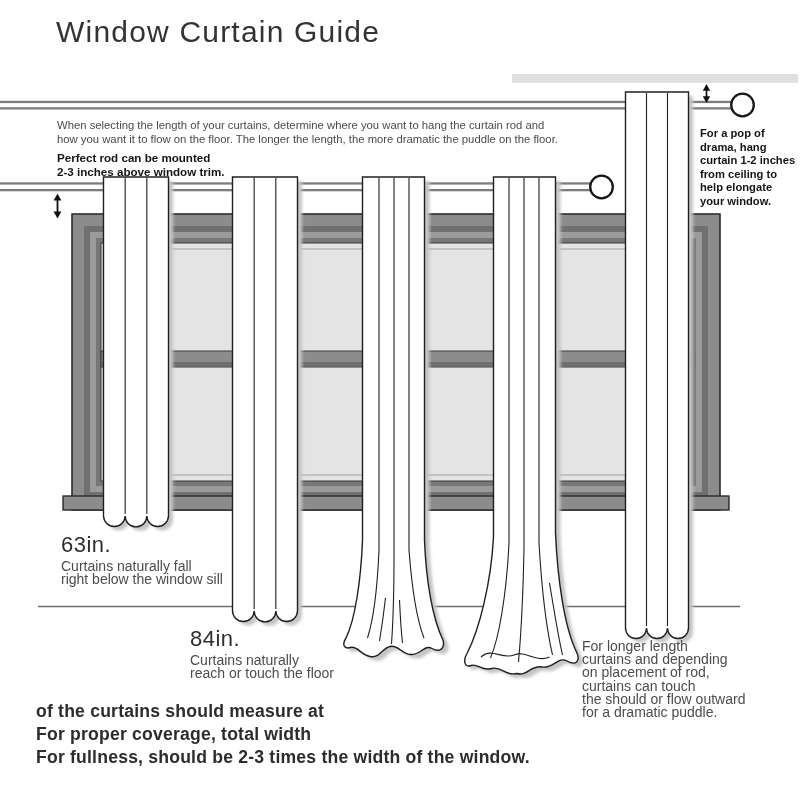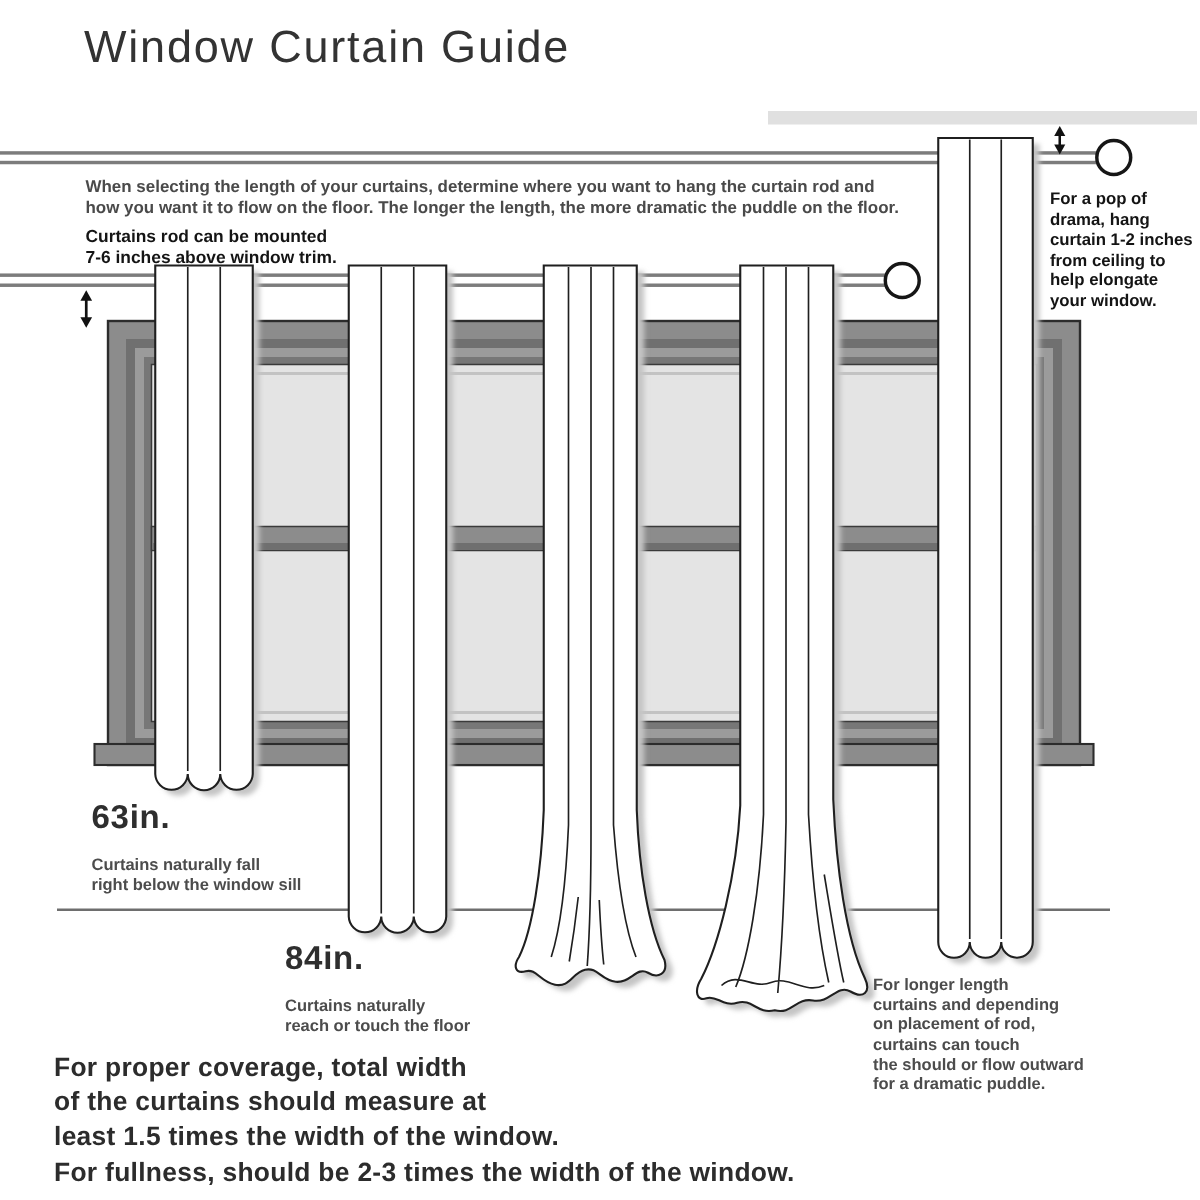--- a/index.html
+++ b/index.html
@@ -1,39 +1,39 @@
 <!DOCTYPE html>
 <html><head>
 <meta charset="utf-8">
 <style>
   html,body{margin:0;padding:0;background:#ffffff;}
   .stage{
     position:relative;width:800px;height:800px;overflow:hidden;background:#ffffff;
     font-family:"Liberation Sans","DejaVu Sans",sans-serif;
   }
   .art{position:absolute;left:0;top:0;width:800px;height:800px;}
-  .txt{position:absolute;font-weight:bold;}
+  .txt{position:absolute;}
   .title{
     left:56px;top:13px;font-size:30px;line-height:37.5px;letter-spacing:1.2px;
     color:#333333;font-weight:400;white-space:nowrap;
   }
   .intro{
     left:57px;top:119px;font-size:11.3px;line-height:13.6px;color:#4a4a4a;white-space:nowrap;
   }
   .rodnote{
     left:57px;top:151px;font-size:11.6px;line-height:13.8px;color:#141414;font-weight:bold;white-space:nowrap;
   }
   .ceilnote{
     left:700px;top:127px;width:105px;font-size:11.2px;line-height:13.5px;color:#141414;
     font-weight:bold;
   }
   .ceilnote div{white-space:nowrap;}
   .lenlabel{position:absolute;text-align:left;}
   .lenlabel .num{font-size:22px;line-height:24px;letter-spacing:0.5px;color:#2e2e2e;}
-  .lenlabel .desc{margin-top:14px;font-size:11px;line-height:13.2px;color:#4c4c4c;}
+  .lenlabel .desc{margin-top:3px;font-size:14px;line-height:13.2px;color:#4c4c4c;}
   .lenlabel .desc div{white-space:nowrap;}
   .footer{
     left:36px;top:700px;font-size:17.6px;line-height:23.2px;color:#2c2c2c;
     font-weight:bold;letter-spacing:0.2px;white-space:nowrap;
   }
 </style>
 </head>
 <body>
 
 <div class="stage">
@@ -132,22 +132,22 @@
   <div class="txt title">
     <div>Window Curtain Guide</div>
   </div>
 
   <div class="txt intro">
     <div>When selecting the length of your curtains, determine where you want to hang the curtain rod and</div>
     <div>how you want it to flow on the floor. The longer the length, the more dramatic the puddle on the floor.</div>
   </div>
 
   <div class="txt rodnote">
-    <div>Curtains rod can be mounted</div>
-    <div>7-6 inches above window trim.</div>
+    <div>Perfect rod can be mounted</div>
+    <div>2-3 inches above window trim.</div>
   </div>
 
   <div class="txt ceilnote">
     <div>For a pop of</div>
     <div>drama, hang</div>
     <div>curtain 1-2 inches</div>
     <div>from ceiling to</div>
     <div>help elongate</div>
     <div>your window.</div>
   </div>
@@ -177,19 +177,18 @@
       <div>For longer length</div>
       <div>curtains and depending</div>
       <div>on placement of rod,</div>
       <div>curtains can touch</div>
       <div>the should or flow outward</div>
       <div>for a dramatic puddle.</div>
     </div>
   </div>
 
   <div class="txt footer">
+    <div>of the curtains should measure at</div>
     <div>For proper coverage, total width</div>
-    <div>of the curtains should measure at</div>
-    <div>least 1.5 times the width of the window.</div>
     <div>For fullness, should be 2-3 times the width of the window.</div>
   </div>
 
 </div>
 
 </body></html>

